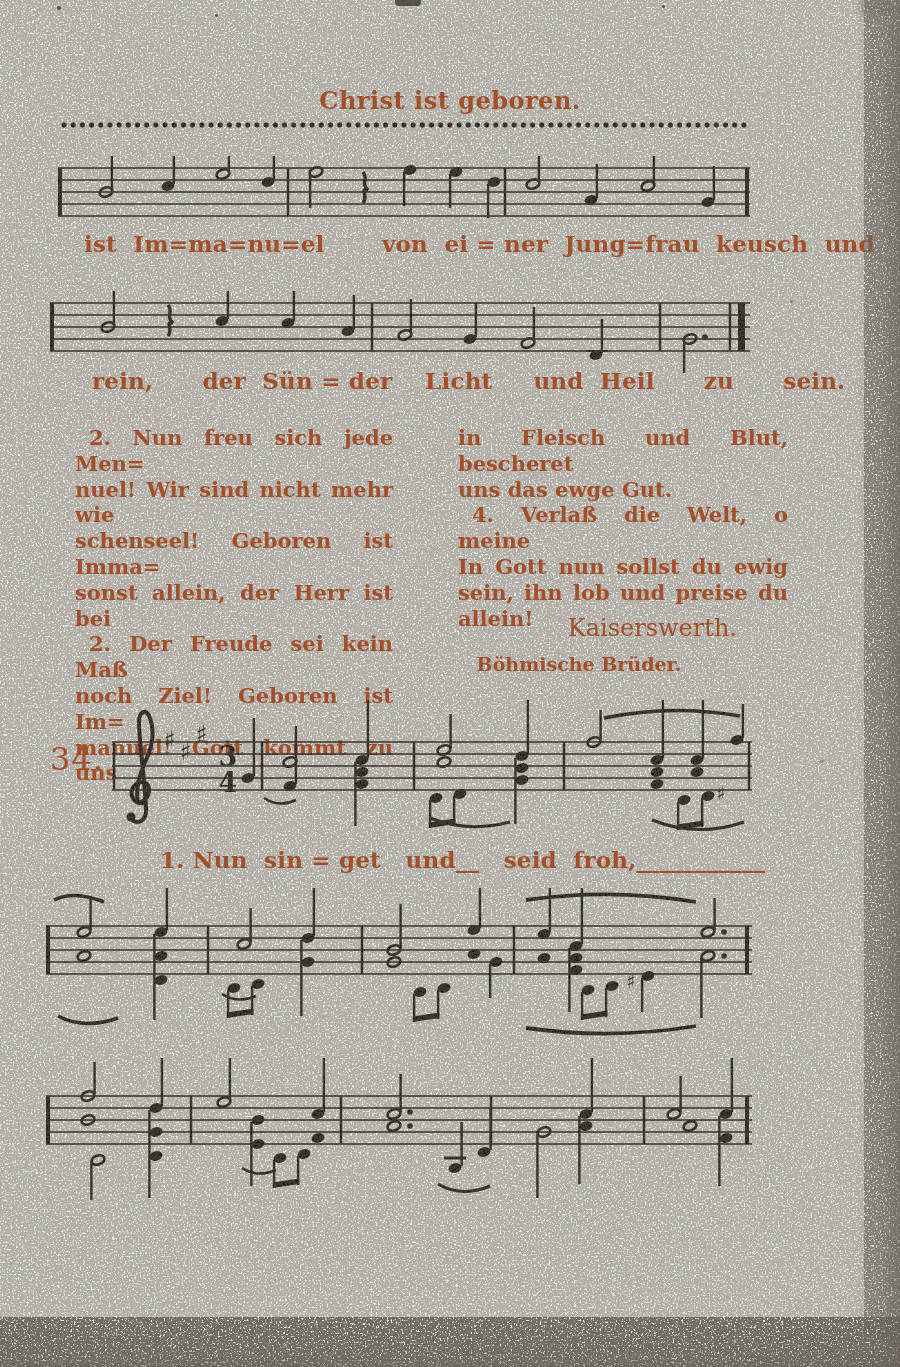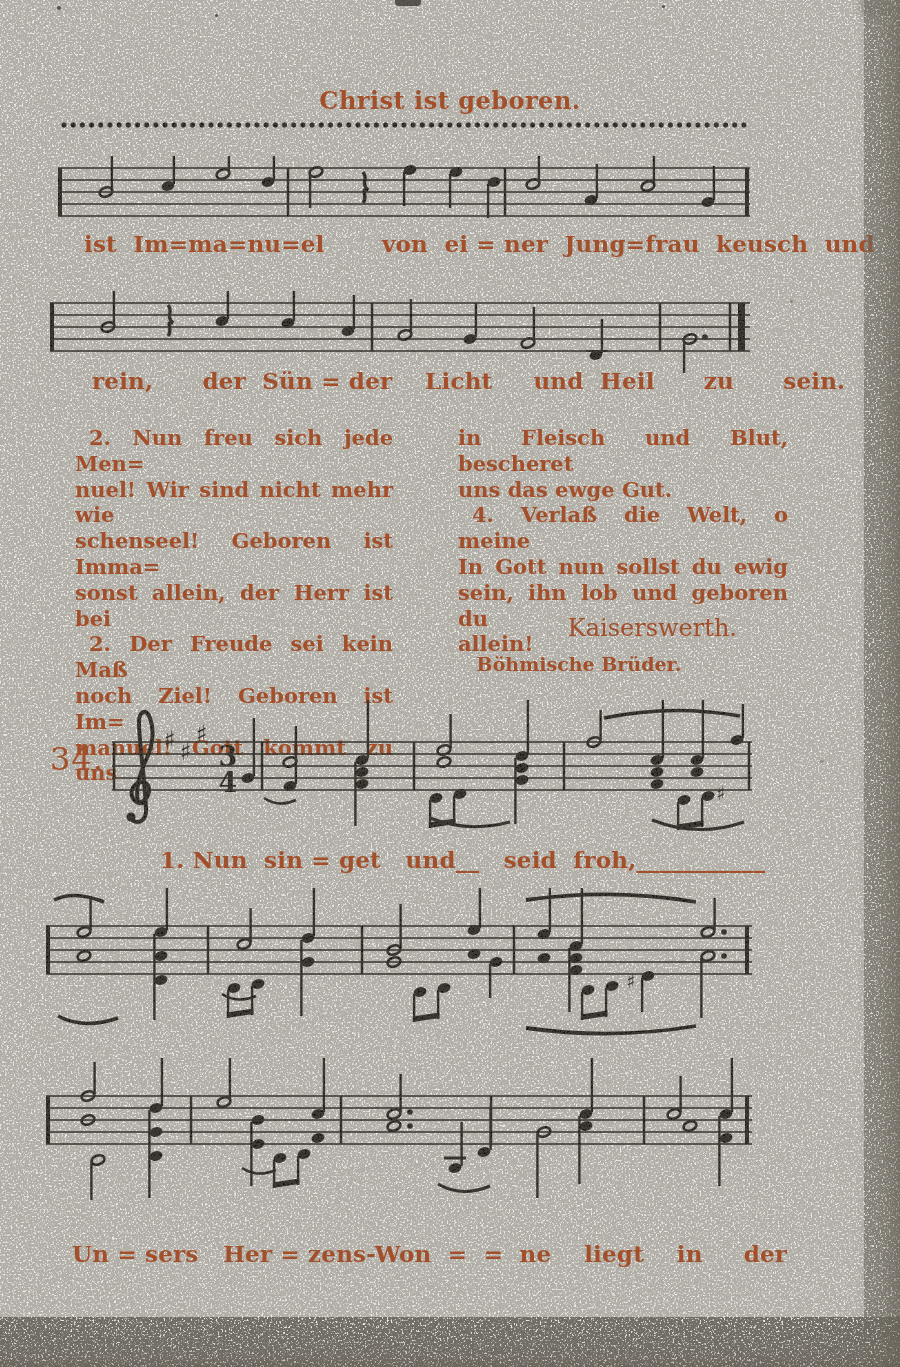--- a/index.html
+++ b/index.html
@@ -155,21 +155,21 @@
     <div class="vline">sonst allein, der Herr ist bei</div>
     <div class="vline vindent">2. Der Freude sei kein Maß</div>
     <div class="vline">noch Ziel!  Geboren ist Im=</div>
     <div class="vline">manuel!  Gott kommt zu uns</div>
   </div>
   <div id="vright" class="abs vcol">
     <div class="vline">in Fleisch und Blut, bescheret</div>
     <div class="vline vshort">uns das ewge Gut.</div>
     <div class="vline vindent">4. Verlaß die Welt, o meine</div>
     <div class="vline">In Gott nun sollst du ewig</div>
-    <div class="vline">sein, ihn lob und geboren du</div>
+    <div class="vline">sein, ihn lob und preise du</div>
     <div class="vline vshort">allein!</div>
   </div>
   <div id="attrib" class="abs">Kaiserswerth.</div>
 
   <div id="caption" class="abs">Böhmische Brüder.</div>
   <div id="songnum" class="abs">34.</div>
 
   <svg class="staffsvg" style="left:112px;top:700px;" width="640" height="148" viewBox="0 0 640 148">
     <g stroke="#17140f" stroke-width="1.5">
       <line x1="0" y1="42" x2="640" y2="42"></line>
@@ -343,21 +343,20 @@
         <use href="#fh" x="540" y="68"></use>
       <line x1="533.4" y1="58" x2="533.4" y2="126" stroke="#17140f" stroke-width="2.4"></line>
       <use href="#oh" x="628" y="56"></use>
         <use href="#oh" x="644" y="68"></use>
       <line x1="634.6" y1="54" x2="634.6" y2="18" stroke="#17140f" stroke-width="2.4"></line>
       <use href="#nuT" x="680" y="56"></use>
         <use href="#fh" x="680" y="80"></use>
       <line x1="673.4" y1="58" x2="673.4" y2="128" stroke="#17140f" stroke-width="2.4"></line>
     </g>
   </svg>
-  <div id="lyr5" class="abs lyr">Un = sers   Her = zens-Won  =  =  ne    liegt    in     der</div>
 
   <div id="topblob" class="abs"></div>
   <div id="cornersmudge" class="abs"></div>
   <div class="speck" style="left:57px;top:6px;width:4px;height:4px;"></div>
   <div class="speck" style="left:215px;top:14px;width:3px;height:3px;"></div>
   <div class="speck" style="left:662px;top:5px;width:3px;height:3px;"></div>
   <div class="speck" style="left:790px;top:300px;width:3px;height:3px;opacity:.5;"></div>
   <div class="speck" style="left:820px;top:760px;width:4px;height:3px;opacity:.4;"></div>
 
   <svg width="900" height="1367" style="position:absolute;left:0;top:0;pointer-events:none;">

